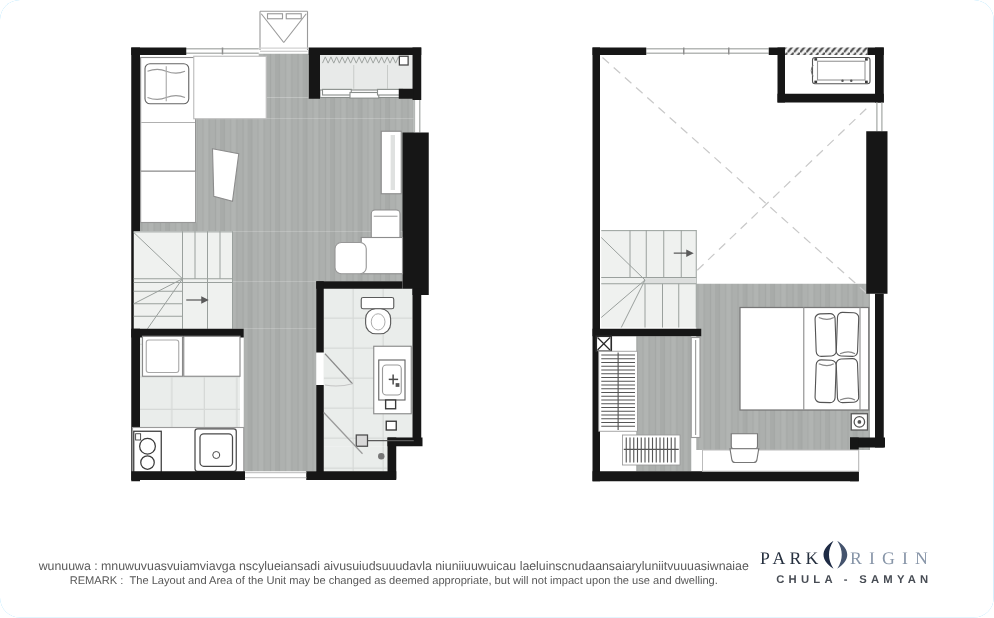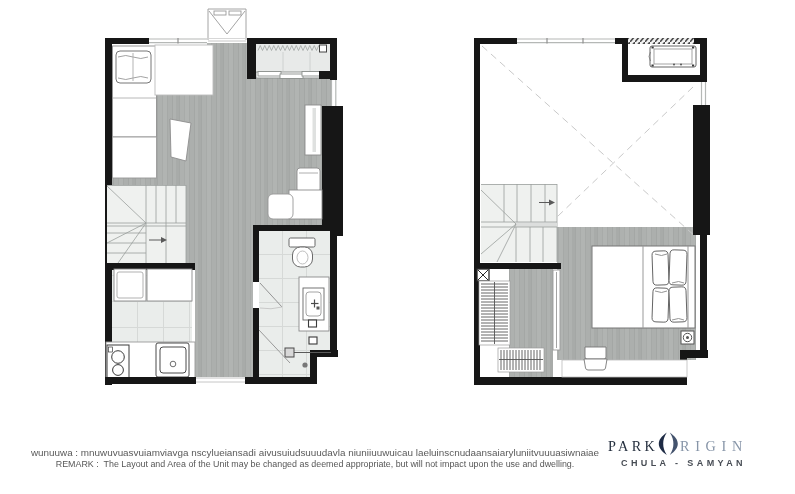--- a/index.html
+++ b/index.html
@@ -1,17 +1,17 @@
 <!DOCTYPE html>
 <html><head>
 <meta charset="utf-8">
 <style>
   html,body{margin:0;padding:0;background:#ffffff;}
   .page{position:relative;width:795px;height:494px;background:#7dd3fc;overflow:hidden;
-        font-family:"Liberation Sans", sans-serif;}
+        font-family:"Liberation Sans", sans-serif;border-radius:16px;}
   svg{display:block;}
 </style>
 </head>
 <body>
 <div class="page">
 <svg width="795" height="494" viewBox="0 0 795 494">
 <defs>
   <pattern id="wood" width="22" height="60" patternUnits="userSpaceOnUse">
     <rect width="22" height="60" fill="#abaeac"></rect>
     <rect x="0" width="3" height="60" fill="#a8aba9"></rect>

